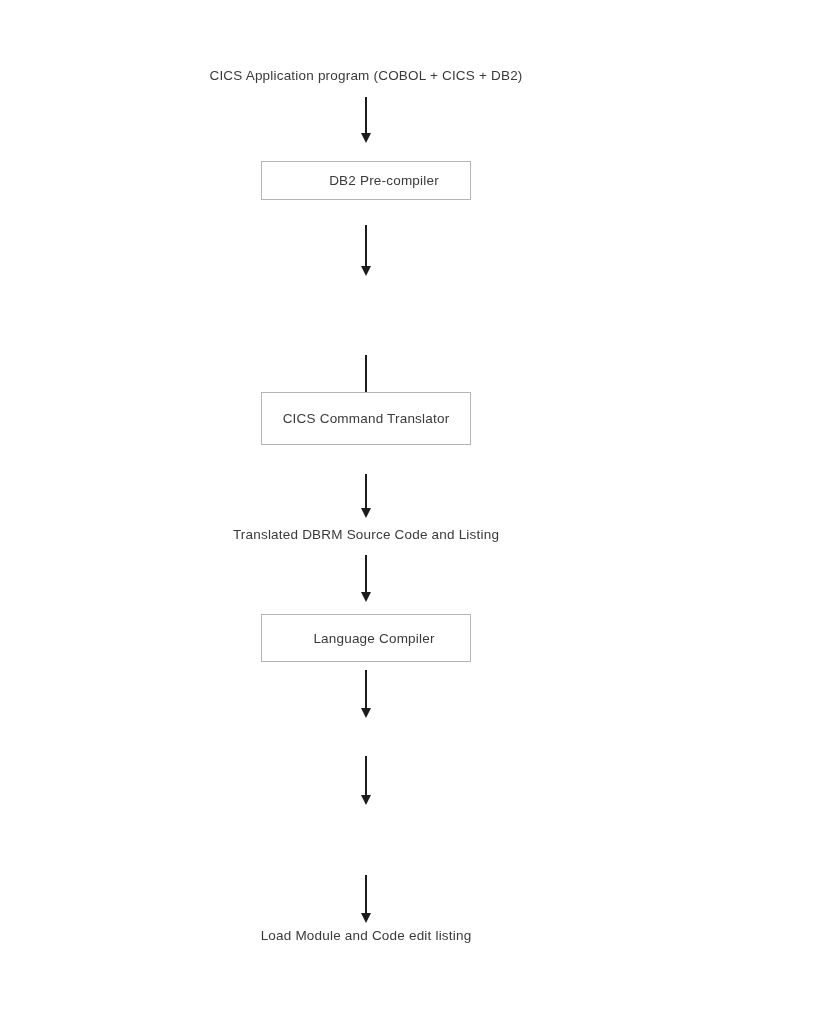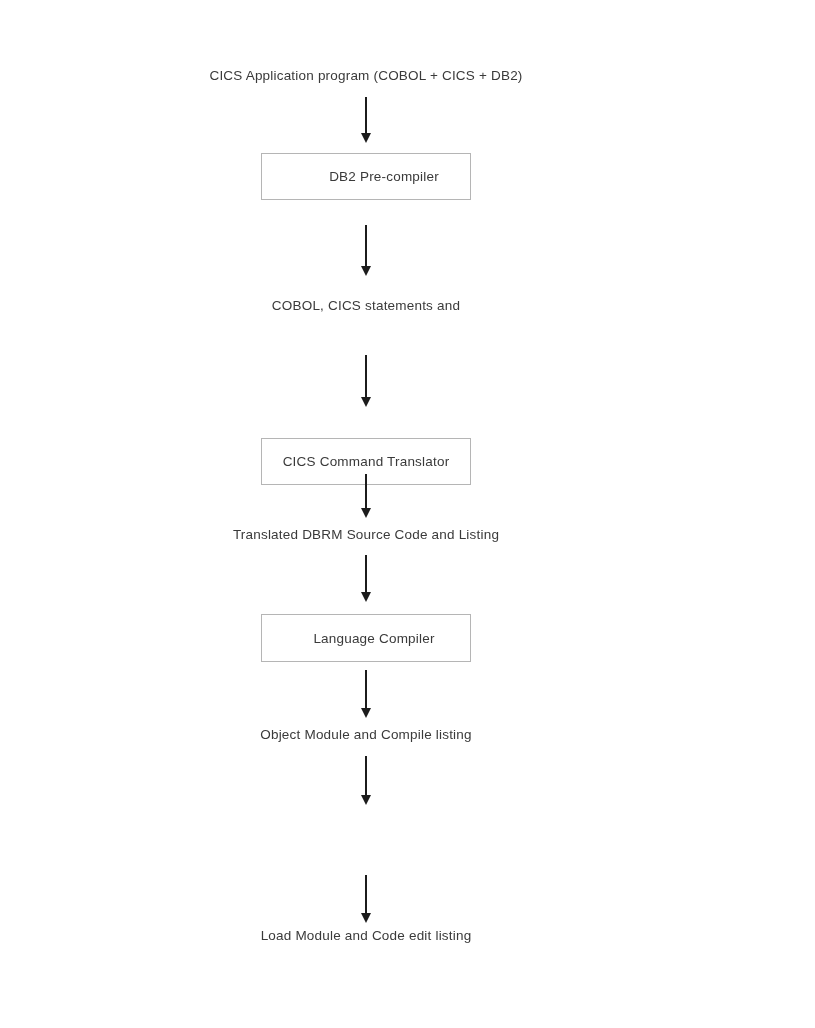--- a/index.html
+++ b/index.html
@@ -76,39 +76,38 @@
 
   <div class="flow-label" style="top: 68px;">
     <div class="line">CICS Application program (COBOL + CICS + DB2)</div>
   </div>
 
   <div class="flow-arrow" style="top: 97px; height: 46px;">
     <div class="shaft"></div>
     <div class="head"></div>
   </div>
 
-  <div class="flow-box" style="top: 153px; height: 47px; padding-left: 36px;">
+  <div class="flow-box" style="top: 161px; height: 39px; padding-left: 36px;">
     <span>DB2 Pre-compiler</span>
   </div>
 
   <div class="flow-arrow" style="top: 225px; height: 51px;">
     <div class="shaft"></div>
     <div class="head"></div>
   </div>
 
   <div class="flow-label two-line" style="top: 291px;">
-    <div class="line">COBOL, CICS statements and</div>
   </div>
 
   <div class="flow-arrow" style="top: 355px; height: 52px;">
     <div class="shaft"></div>
     <div class="head"></div>
   </div>
 
-  <div class="flow-box" style="top: 438px; height: 47px; justify-content: center;">
+  <div class="flow-box" style="top: 392px; height: 53px; justify-content: center;">
     <span>CICS Command Translator</span>
   </div>
 
   <div class="flow-arrow" style="top: 474px; height: 44px;">
     <div class="shaft"></div>
     <div class="head"></div>
   </div>
 
   <div class="flow-label" style="top: 527px;">
     <div class="line">Translated DBRM Source Code and Listing</div>
@@ -121,23 +120,20 @@
 
   <div class="flow-box" style="top: 614px; height: 48px; padding-left: 16px;">
     <span>Language Compiler</span>
   </div>
 
   <div class="flow-arrow" style="top: 670px; height: 48px;">
     <div class="shaft"></div>
     <div class="head"></div>
   </div>
 
-  <div class="flow-label" style="top: 727px;">
-    <div class="line">Object Module and Compile listing</div>
-  </div>
 
   <div class="flow-arrow" style="top: 756px; height: 49px;">
     <div class="shaft"></div>
     <div class="head"></div>
   </div>
 
 
   <div class="flow-arrow" style="top: 875px; height: 48px;">
     <div class="shaft"></div>
     <div class="head"></div>

